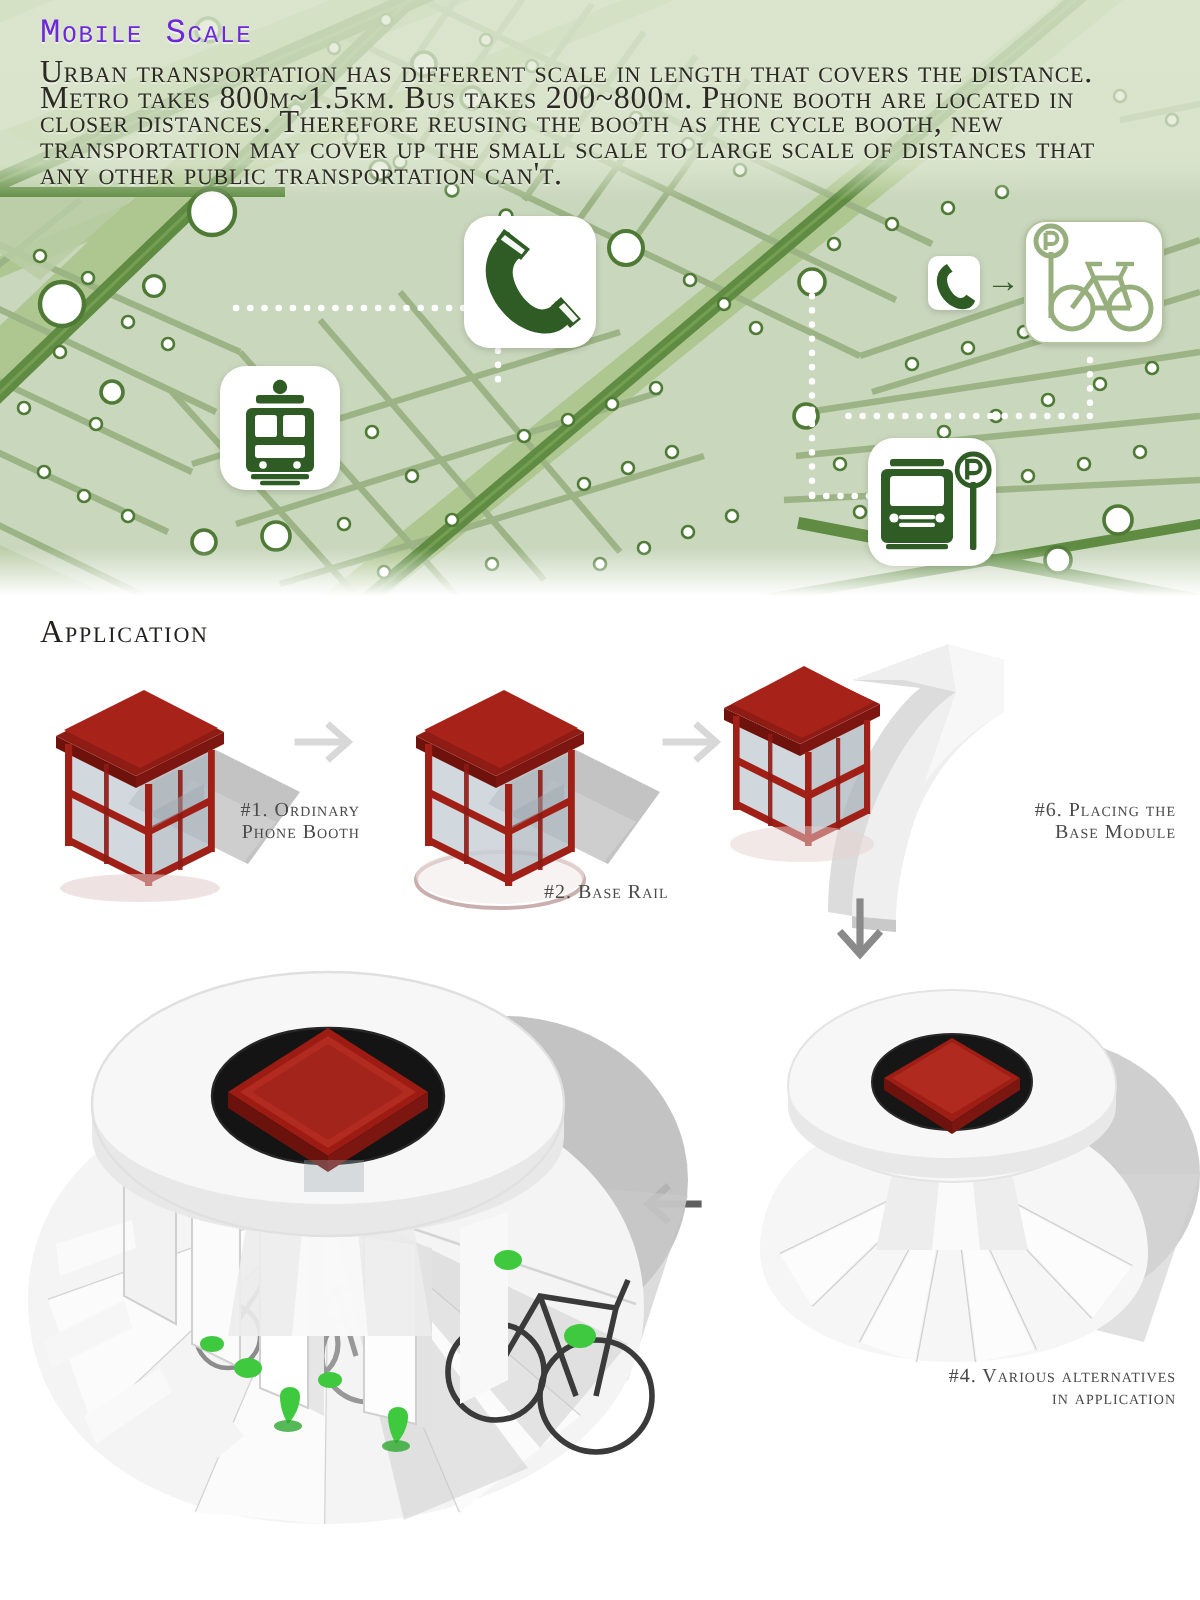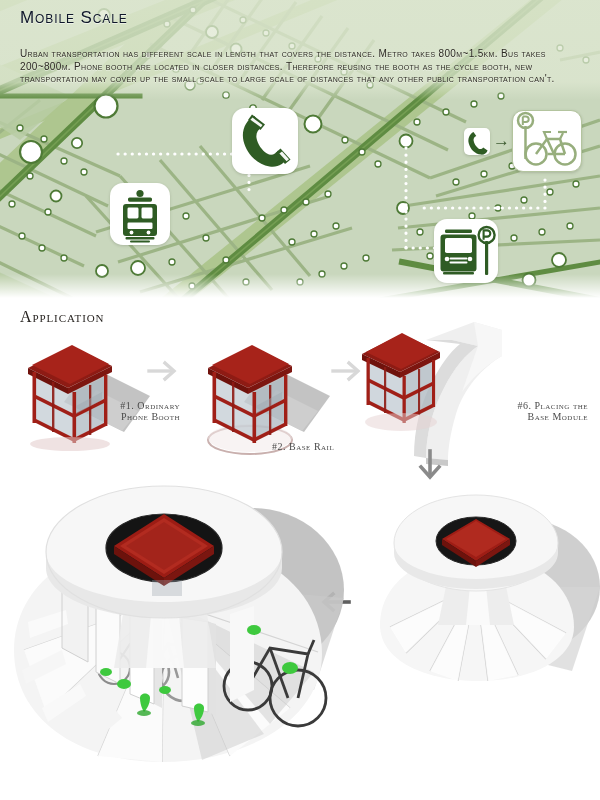--- a/index.html
+++ b/index.html
@@ -25,29 +25,29 @@
   }
   #map-bottom-fade {
     position:absolute; left:0; bottom:0; width:600px; height:26px;
     background:linear-gradient(to bottom, rgba(201,215,189,0), #ffffff 92%);
     pointer-events:none;
   }
 
   
   #header-block { position:absolute; left:20px; top:8px; width:560px; }
   .h-title {
-    font-family:Liberation Sans, sans-serif;
-    font-size:17px; letter-spacing:.9px; color:#0f172a;
+    font-family:Liberation Mono, monospace;
+    font-size:17px; letter-spacing:.9px; color:#6d28d9;
     font-variant:small-caps; font-weight:400;
     text-shadow:0 1px 0 rgba(255,255,255,.55);
   }
   .h-body {
-    margin-top:20px;
-    font-family:Liberation Sans, sans-serif;
-    font-size:10px; line-height:12.7px; letter-spacing:.35px;
+    margin-top:4px;
+    font-family:Liberation Serif, serif;
+    font-size:16px; line-height:12.7px; letter-spacing:.35px;
     color:#2d2a24; font-variant:small-caps;
     text-shadow:0 1px 0 rgba(255,255,255,.45);
     width:556px;
   }
 
   
   .tile {
     position:absolute; background:#fff;
     box-shadow:0 1px 3px rgba(60,70,50,.22);
   }
@@ -546,20 +546,24 @@
         <ellipse cx="104" cy="66" rx="40" ry="24" fill="#161616"></ellipse>
         <ellipse cx="104" cy="66" rx="40" ry="24" fill="none" stroke="#2a2a2a" stroke-width="1"></ellipse>
 
         <path d="M104 44 L138 64 L104 86 L70 64 Z" fill="#9e1d15"></path>
         <path d="M104 46 L134 64 L104 82 L74 64 Z" fill="#b02a1f"></path>
         <path d="M70 64 L104 86 L104 92 L70 70 Z" fill="#6d120c"></path>
         <path d="M104 86 L138 64 L138 70 L104 92 Z" fill="#7c1610"></path>
       </svg>
     </div>
 
+    <div class="caption r" style="left:438px; top:383px; width:150px;">
+      <div>#4. Various alternatives</div>
+      <div>in application</div>
+    </div>
 
     <svg class="step-arrow" style="left:318px; top:288px;" width="34" height="28" viewBox="0 0 34 28">
       <g fill="none" stroke="#5f5f5f" stroke-width="3.6" stroke-linecap="square">
         <path d="M31 14 H8"></path>
           <path d="M15 6 L6 14 L15 22"></path>
       </g>
     </svg>
 
     <div class="render" style="left:2px; top:172px;">
       <svg width="345" height="325" viewBox="0 0 345 325">

